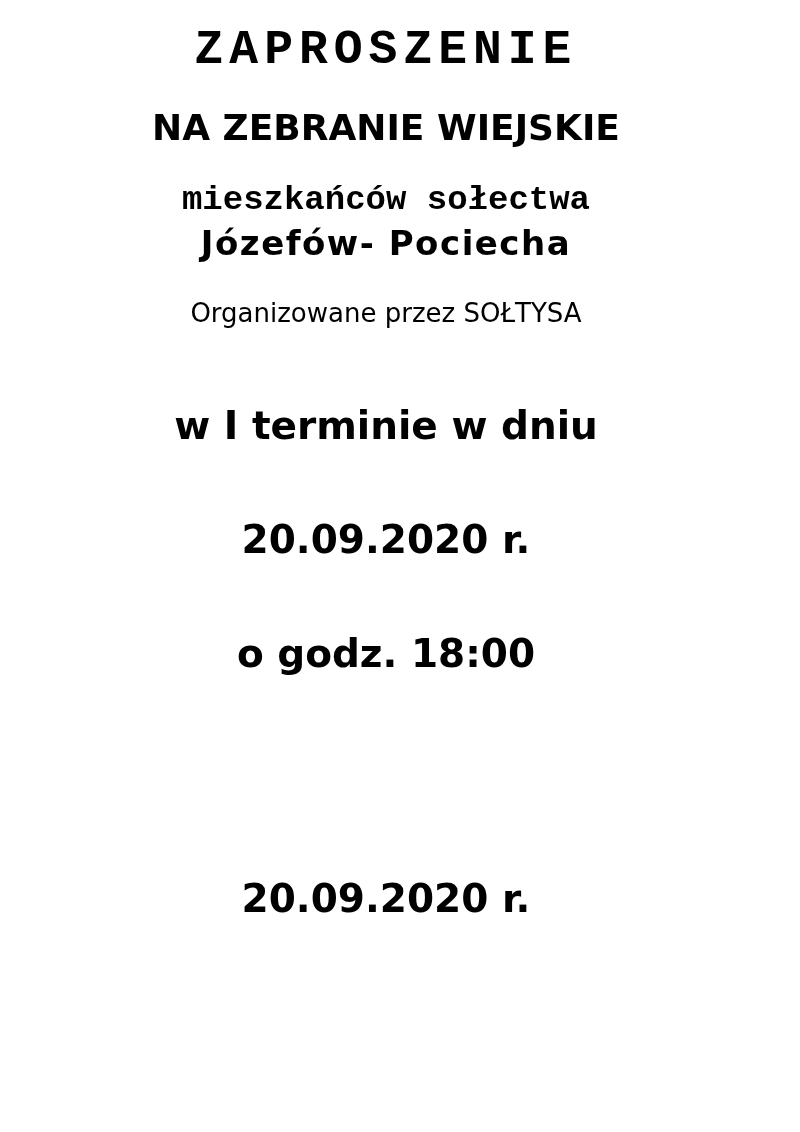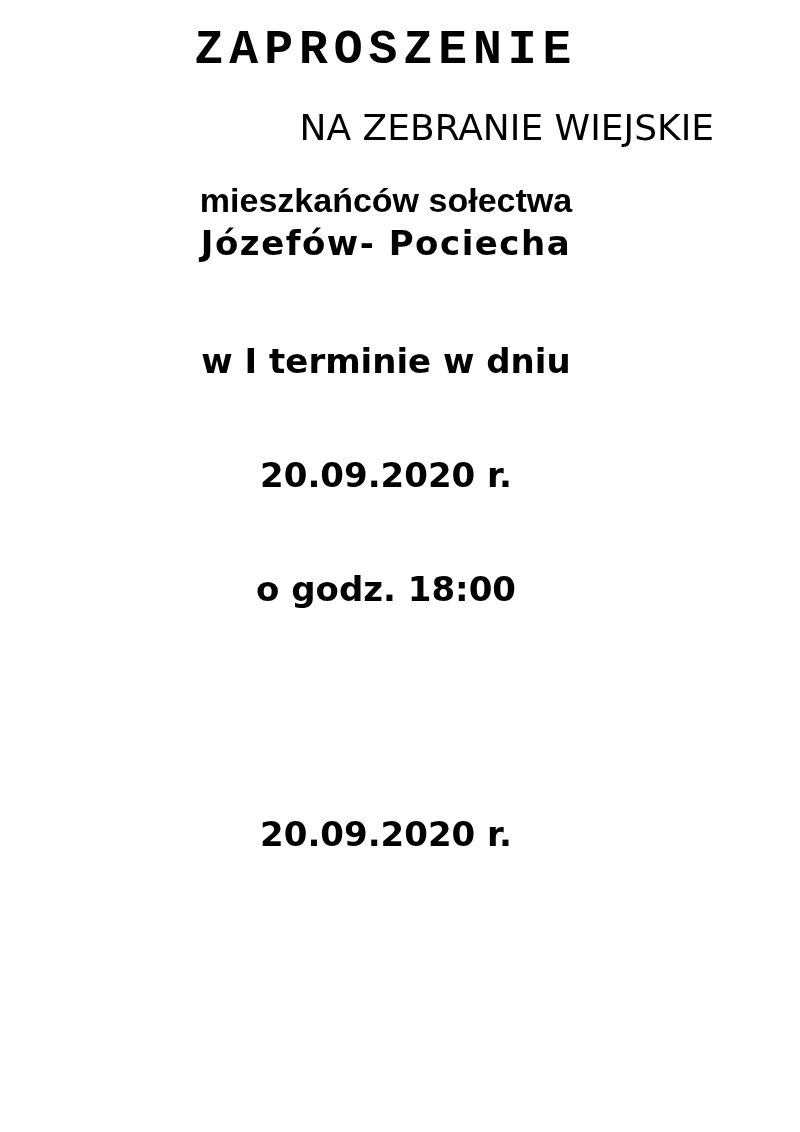--- a/index.html
+++ b/index.html
@@ -26,28 +26,27 @@
     font-size: 48px;
     font-weight: bold;
     letter-spacing: 6px;
     line-height: 48px;
     margin: 0;
     white-space: nowrap;
     font-family: Liberation Mono, monospace;
   }
   .sub-title {
     font-size: 36px;
-    font-weight: normal;
+    font-weight: bold;
     line-height: 40px;
     margin: 34px 0 0 0;
     white-space: nowrap;
-    text-align: right;
   }
   .serif-line {
-    font-family: Liberation Sans, sans-serif;
+    font-family: Liberation Mono, monospace;
     font-weight: bold;
     font-size: 34px;
     line-height: 40px;
     margin-top: 32px;
   }
   .village-line {
     font-size: 34px;
     font-weight: bold;
     letter-spacing: 1.5px;
     line-height: 42px;
@@ -59,21 +58,21 @@
     line-height: 32px;
     margin-top: 33px;
   }
   .venue-line {
     font-size: 26px;
     font-weight: bold;
     line-height: 30px;
     margin-top: 26px;
   }
   .term-block {
-    font-size: 34px;
+    font-size: 39px;
     font-weight: bold;
     line-height: 38px;
     white-space: pre-wrap;
   }
   .term-block .term-line { margin: 0; }
   .term-1 { margin-top: 2px; }
   .term-2 { margin-top: 55px; }
 </style>
 </head>
 <body>
@@ -81,20 +80,21 @@
 <div class="doc">
 
   <h1 class="main-title">ZAPROSZENIE</h1>
 
   <h2 class="sub-title">NA ZEBRANIE WIEJSKIE</h2>
 
   <div class="serif-line">mieszkańców sołectwa</div>
 
   <div class="village-line">Józefów- Pociecha</div>
 
+  <div class="organizer-line">Organizowane przez SOŁTYSA</div>
 
 
   <div class="term-block term-1">
     <p class="term-line">w I terminie w dniu</p>
     <p class="term-line">20.09.2020 r.</p>
     <p class="term-line">o godz. 18:00</p>
   </div>
 
   <div class="term-block term-2">
     <p class="term-line">20.09.2020 r.</p>

